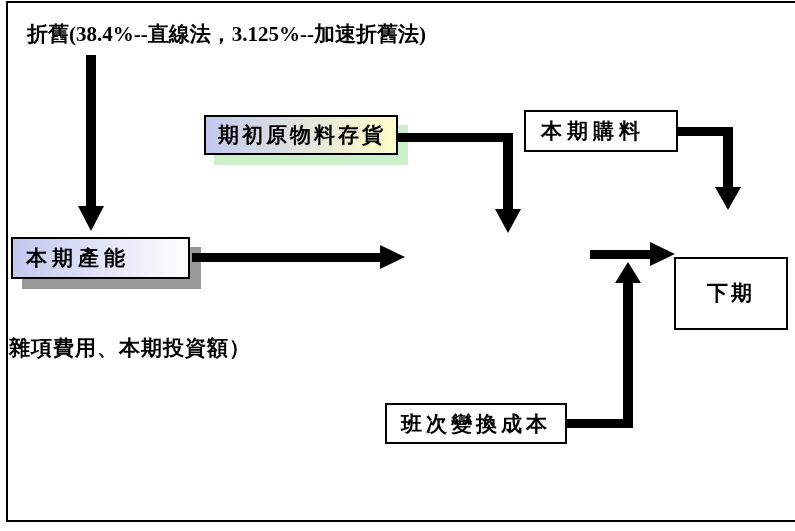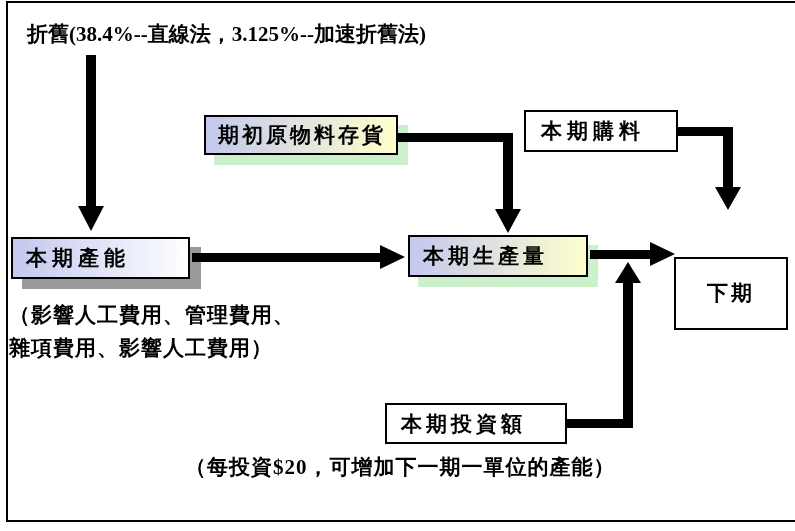--- a/index.html
+++ b/index.html
@@ -83,37 +83,32 @@
   <div class="shaft" style="left:723px; top:127px; width:10px; height:60px;"></div>
   <div class="tri tri-down-c" style="left:715px; top:187px;"></div>
 
   <div class="node grad-pw" style="left:11px; top:237px; width:179px; height:42px; padding-left:13px; letter-spacing:5px;">
     <span>本期產能</span>
   </div>
 
   <div class="shaft" style="left:192px; top:253px; width:190px; height:9px;"></div>
   <div class="tri tri-right" style="left:380px; top:245px;"></div>
 
-  <div class="node grad-py" style="left:408px; top:235px; width:180px; height:42px; padding-left:13px; letter-spacing:4px;">
-    <span>本期生產量</span>
-  </div>
 
   <div class="shaft" style="left:590px; top:250px; width:62px; height:9px;"></div>
   <div class="tri tri-right" style="left:650px; top:242px;"></div>
 
   <div class="node plain two-line" style="left:674px; top:213px; width:114px; height:73px;">
     <div>下期</div>
   </div>
 
-  <div class="label" style="left:9px; top:301px;">（影響人工費用、管理費用、</div>
-  <div class="label" style="left:9px; top:334px;">雜項費用、影響人工費用）</div>
+  <div class="label" style="left:9px; top:334px;">雜項費用、本期投資額）</div>
 
   <div class="node plain" style="left:385px; top:403px; width:182px; height:41px; padding-left:14px; letter-spacing:4px;">
-    <span>本期投資額</span>
+    <span>班次變換成本</span>
   </div>
 
   <div class="shaft" style="left:567px; top:419px; width:66px; height:9px;"></div>
   <div class="shaft" style="left:623px; top:283px; width:10px; height:145px;"></div>
   <div class="tri tri-up" style="left:615px; top:262px;"></div>
 
-  <div class="label" style="left:185px; top:453px;">（每投資$20，可增加下一期一單位的產能）</div>
 
 </div>
 
 </body></html>

